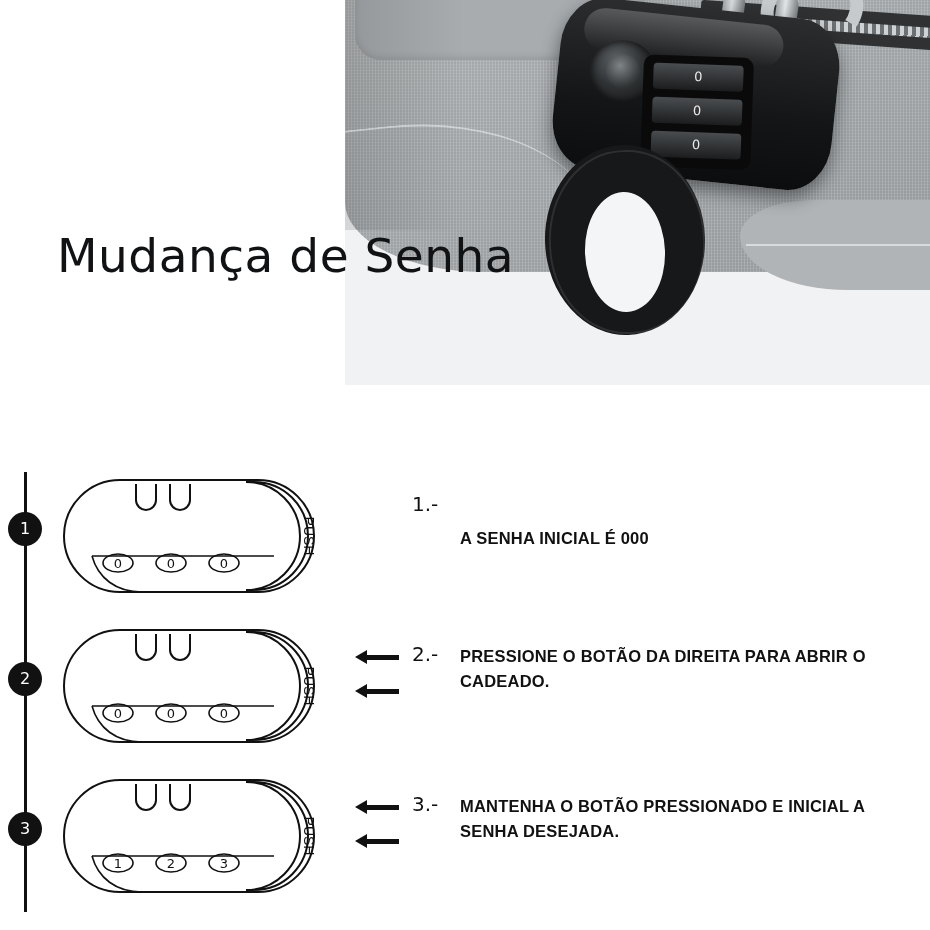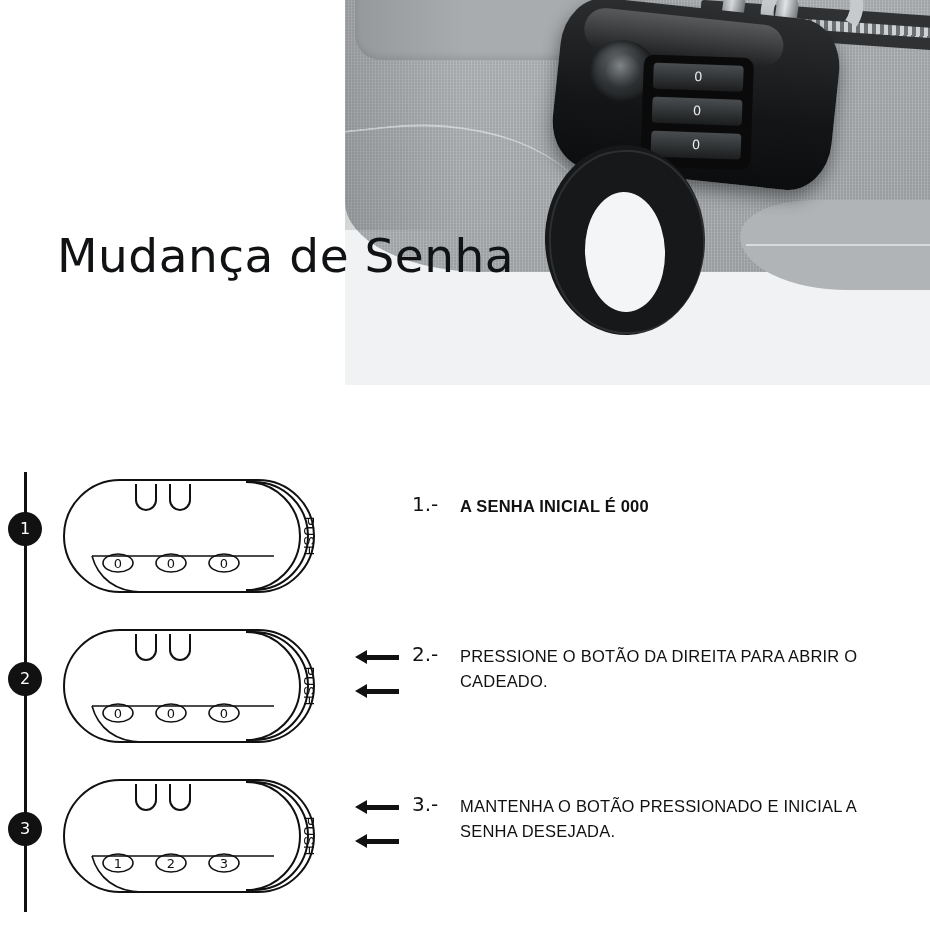--- a/index.html
+++ b/index.html
@@ -307,27 +307,27 @@
     font-size: 20px;
     font-weight: 400;
     color: #111111;
     font-family: "DejaVu Sans", sans-serif;
   }
   .step-text {
     position: absolute;
     left: 48px; top: 2px;
     width: 452px;
     font-size: 16.5px;
-    font-weight: normal;
+    font-weight: bold;
     line-height: 25px;
     color: #111111;
     letter-spacing: 0.2px;
     font-family: "Liberation Sans", sans-serif;
   }
-  .step.s1 .step-text { font-weight: bold; }
+  .step.s1 .step-text { font-weight: bold; margin-top: 32px; }
 </style>
 </head>
 <body>
 
 <div class="photo-area">
   <div class="photo-bg"></div>
   <div class="bag-body"></div>
   <div class="bag-panel-top"></div>
   <div class="bag-shadow-left"></div>
   <div class="bag-seam"></div>

